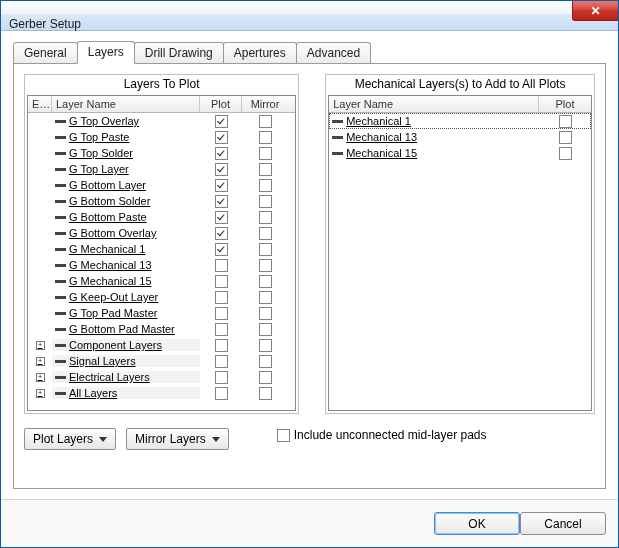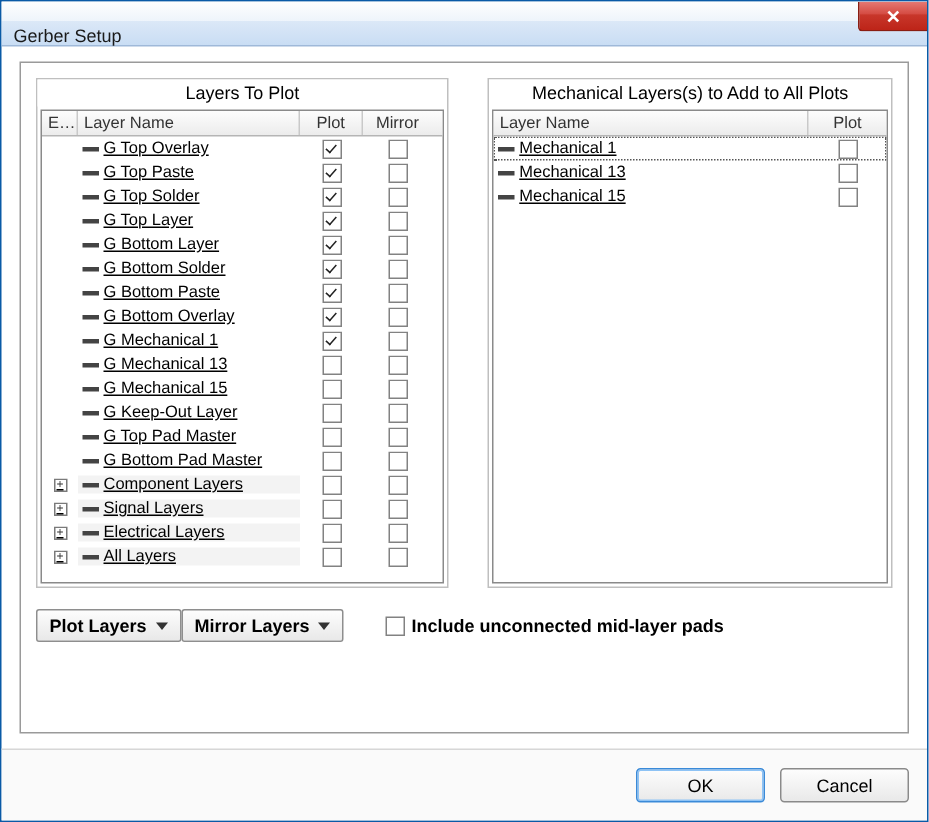--- a/index.html
+++ b/index.html
@@ -139,40 +139,40 @@
     width:6px; height:3px;
     border-left:1.8px solid #222;
     border-bottom:1.8px solid #222;
     transform: rotate(-48deg) translate(0px,-1px);
   }
   
   .row.grouprow .name-col-left { background:#f3f3f3; }
   .row.selected { outline:1px dotted #555; outline-offset:-1px; }
   
   .controls-row {
-    display:flex; align-items:center; padding-top:4px;font-weight:bold;
+    display:flex; align-items:flex-start; gap:10px; padding-top:4px;
   }
   .btn-drop {
     border:1px solid #8e8e8e;
     background: linear-gradient(#fdfdfd,#e8e8e8);
     padding: 3px 8px 3px 8px;
     font-size:12px;
     display:flex; align-items:center; gap:6px;
     cursor:default;
     border-radius:2px;
   }
   .tri-down {
     width:0;height:0;border-left:4px solid transparent;border-right:4px solid transparent;border-top:5px solid #333;
   }
   .inline-cb { display:flex; align-items:center; gap:4px; font-size:12px; }
   
   .dialog-buttons {
     height:48px;
     display:flex; justify-content:flex-end; align-items:center;
-    gap:10px; padding: 0 12px;
+    padding: 0 12px;
     border-top:1px solid #d7d7d7;
     background:#fafafa;
   }
   .dbtn {
     min-width:86px; height:23px;
     border:1px solid #8a8a8a;
     border-radius:3px;
     background: linear-gradient(#fdfdfd,#e9e9e9);
     font-size:12px;
     display:flex; align-items:center; justify-content:center;
@@ -188,20 +188,27 @@
 
 <div class="titlebar">
   <span class="title-text">Gerber Setup</span>
   <div class="close-btn">
     <span>✕</span>
   </div>
 </div>
 
 <div class="content">
 
+  <div class="tabstrip" id="tabstrip">
+      <div class="tab">General</div>
+      <div class="tab active">Layers</div>
+      <div class="tab">Drill Drawing</div>
+      <div class="tab">Apertures</div>
+      <div class="tab">Advanced</div>
+    </div>
 
   <div class="tabpanel">
 
     <div class="panels-row">
 
       <div class="groupbox" style="flex:1.02">
         <div class="group-title">Layers To Plot</div>
         <div class="grid">
           <div class="grid-header">
             <div class="hcell ex-col">Ex...</div>

